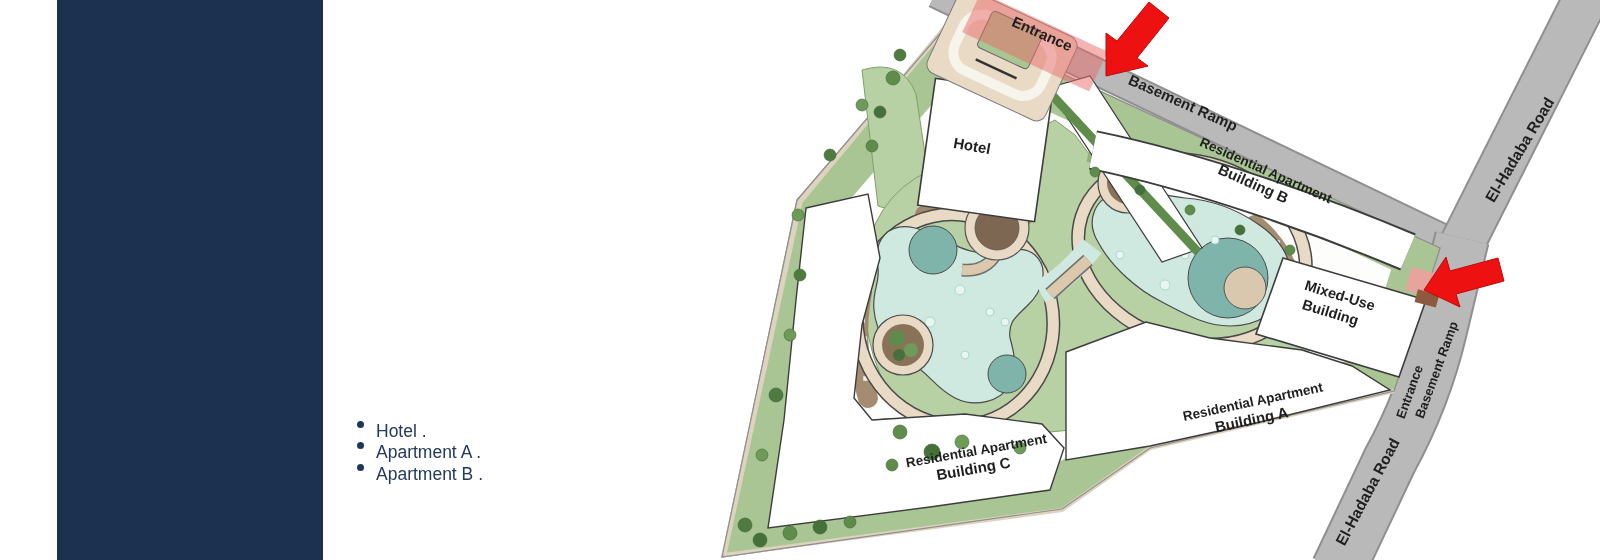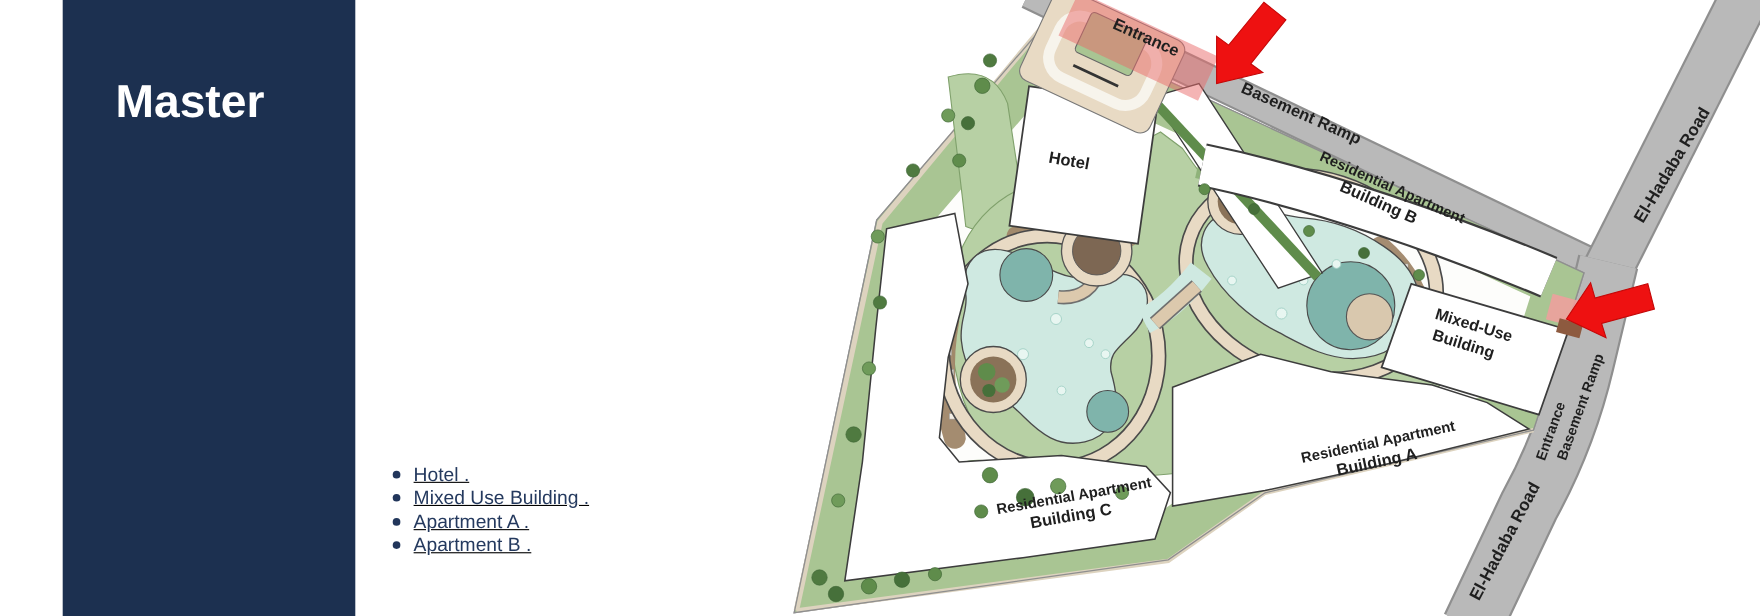--- a/index.html
+++ b/index.html
@@ -2,21 +2,21 @@
 <html><head>
 <meta charset="utf-8">
 <style>
   html,body{margin:0;padding:0;background:#ffffff;}
   #stage{position:relative;width:1600px;height:560px;overflow:hidden;background:#ffffff;
          font-family:"Liberation Sans",sans-serif;}
   .sidebar{position:absolute;left:57px;top:0;width:266px;height:560px;background:#1c3050;}
   .title{position:absolute;left:48px;top:68px;color:#ffffff;font-size:42px;font-weight:800;
          line-height:48px;letter-spacing:0px;}
   .legend{position:absolute;left:357px;top:421px;}
-  .legend-row{display:flex;align-items:center;height:21.3px;text-decoration:underline;}
+  .legend-row{display:flex;align-items:flex-start;height:21.3px;}
   .dot{width:7px;height:7px;border-radius:50%;background:#22365b;margin-right:12px;flex:0 0 auto;}
   .legend-row span.txt{color:#24395e;font-size:17.5px;font-weight:400;white-space:pre;}
   svg{position:absolute;left:0;top:0;}
   svg text{font-family:"Liberation Sans",sans-serif;fill:#1f1f1f;font-weight:700;}
 </style>
 </head>
 <body>
 
 <div id="stage">
 
@@ -235,35 +235,30 @@
         <text x="972" y="473" font-size="15">Building C</text>
       </g>
       <g transform="rotate(-62 1368 492)">
         <text x="1368" y="497" font-size="15.5">El-Hadaba Road</text>
       </g>
     </g>
   </svg>
 
   <div class="sidebar">
     <div class="title">
-      <div>Master</div>
     </div>
   </div>
 
   <div class="legend">
     <div class="legend-row">
       <span class="dot"></span>
       <span class="txt">Hotel .</span>
     </div>
     <div class="legend-row">
       <span class="dot"></span>
-      <span class="txt">Mixed Use Building .</span>
-    </div>
-    <div class="legend-row">
-      <span class="dot"></span>
       <span class="txt">Apartment A .</span>
     </div>
     <div class="legend-row">
       <span class="dot"></span>
       <span class="txt">Apartment B .</span>
     </div>
   </div>
 
 </div>
 

